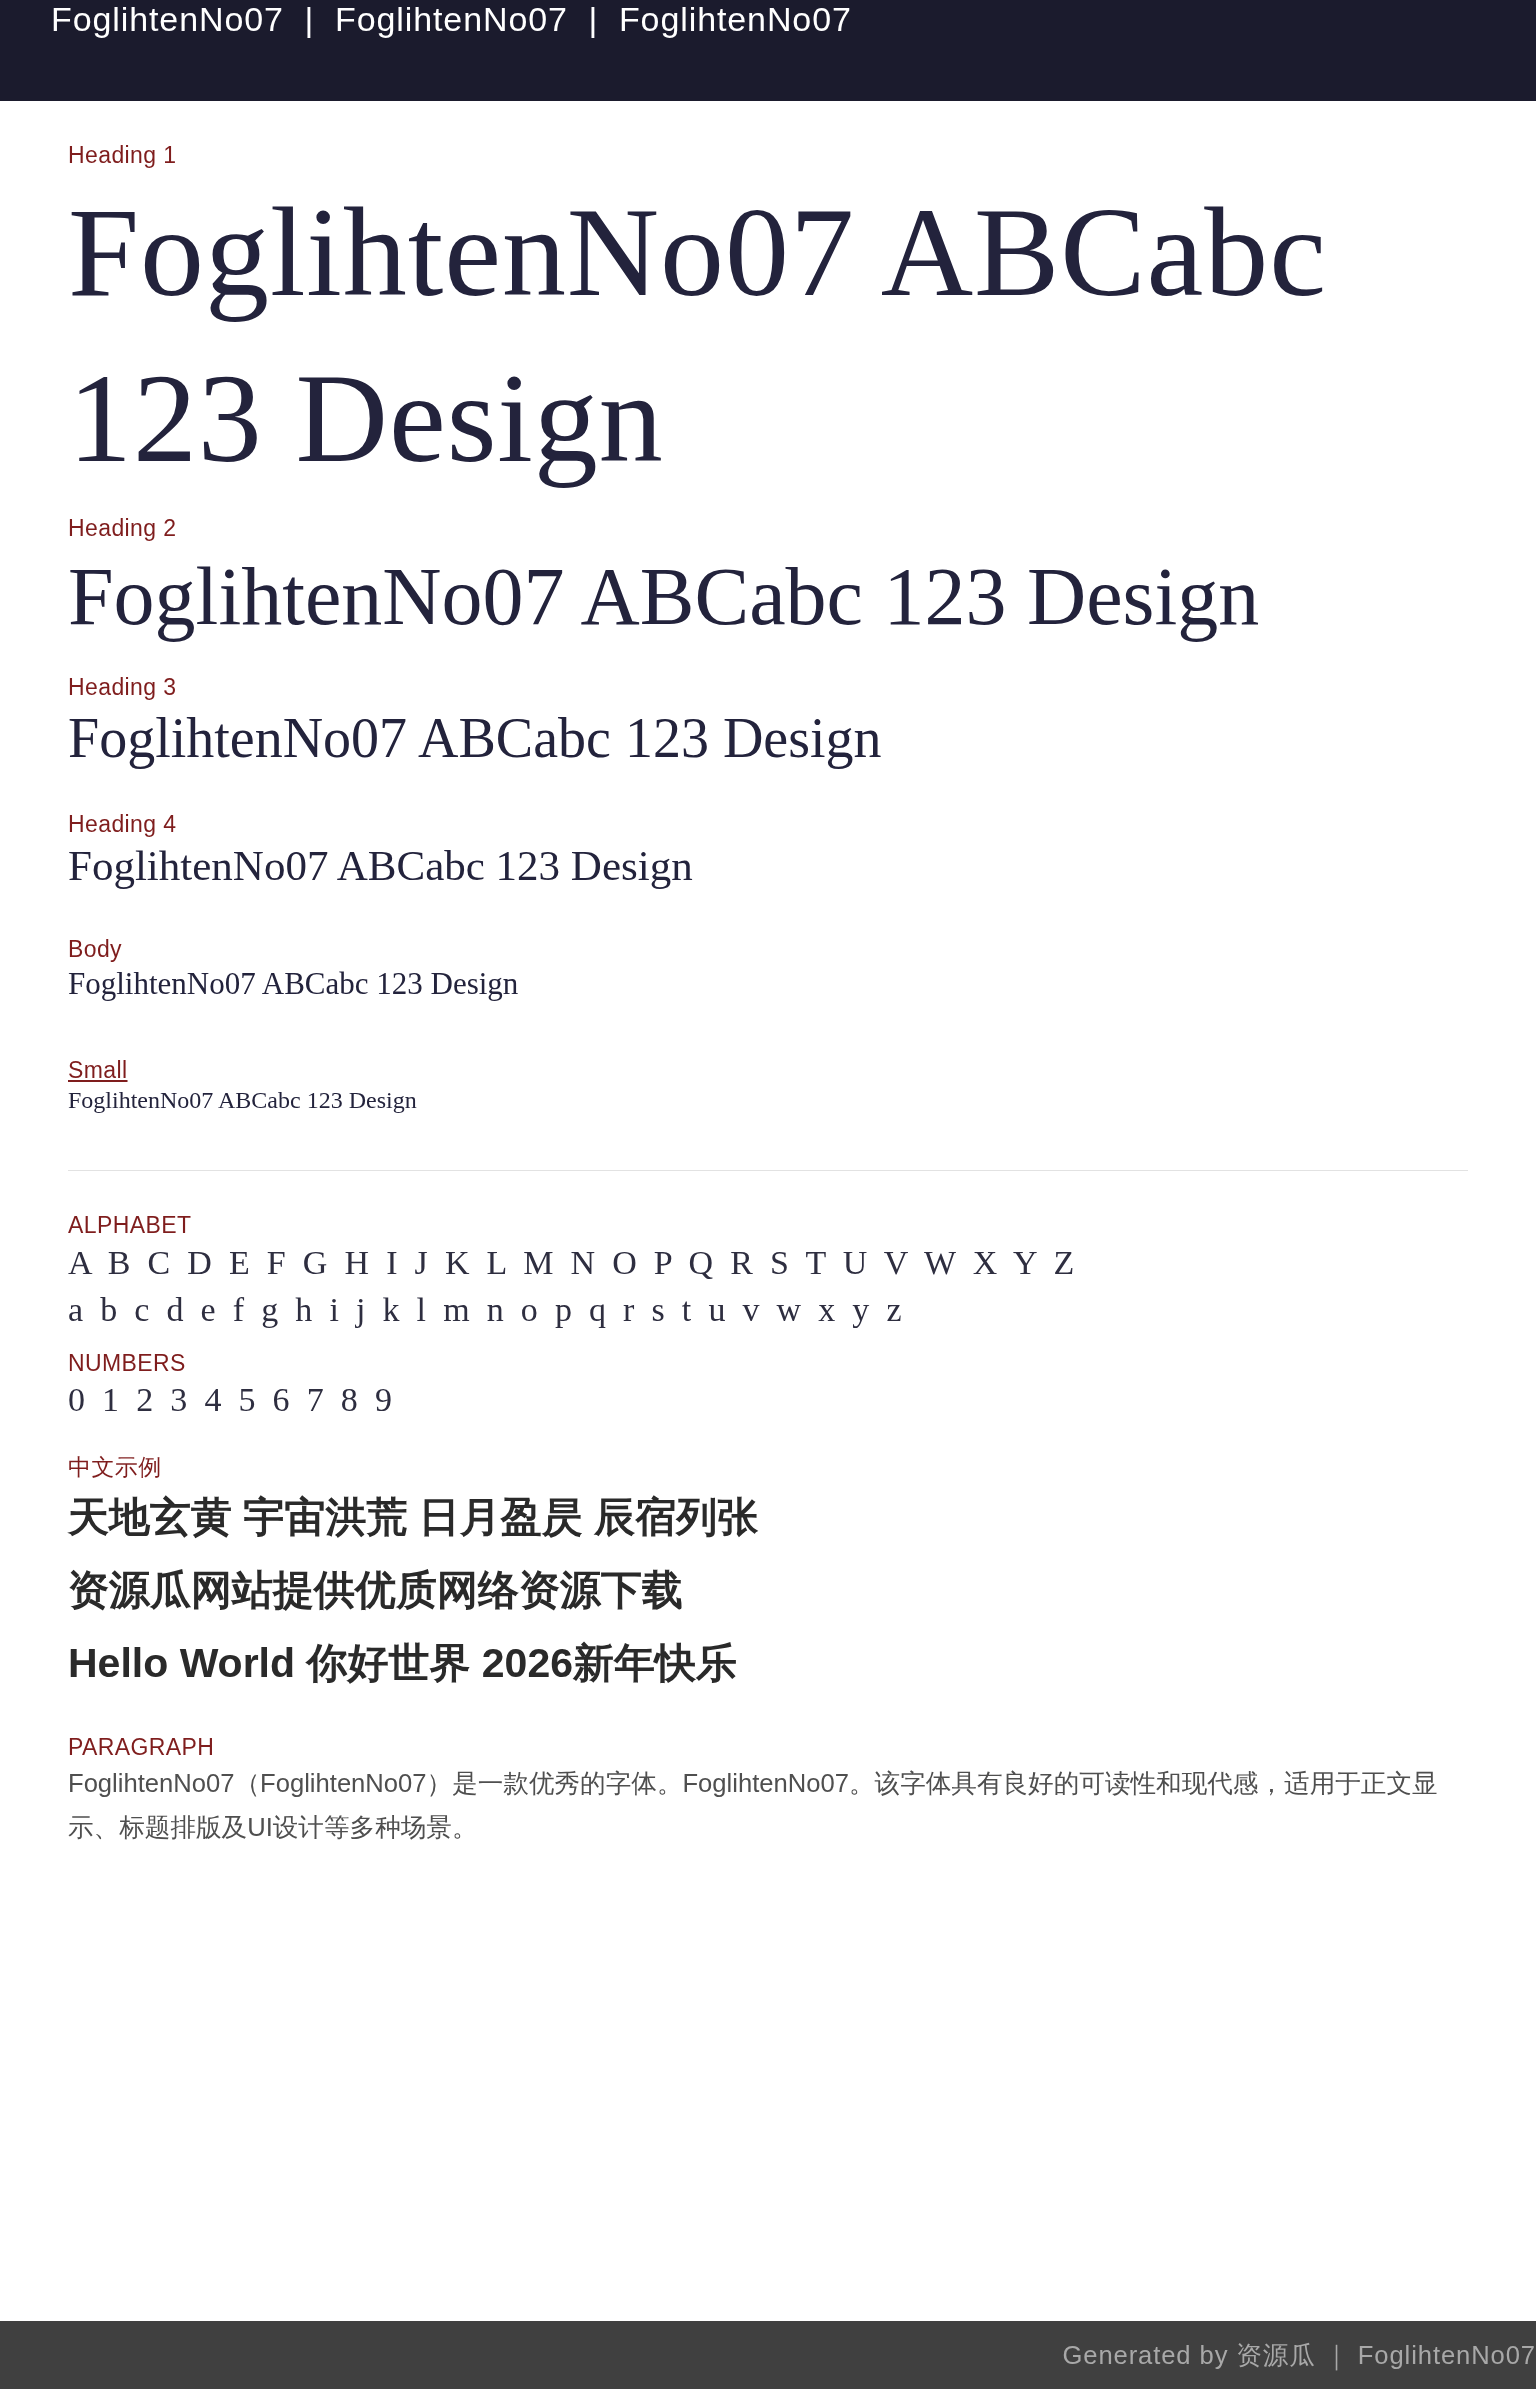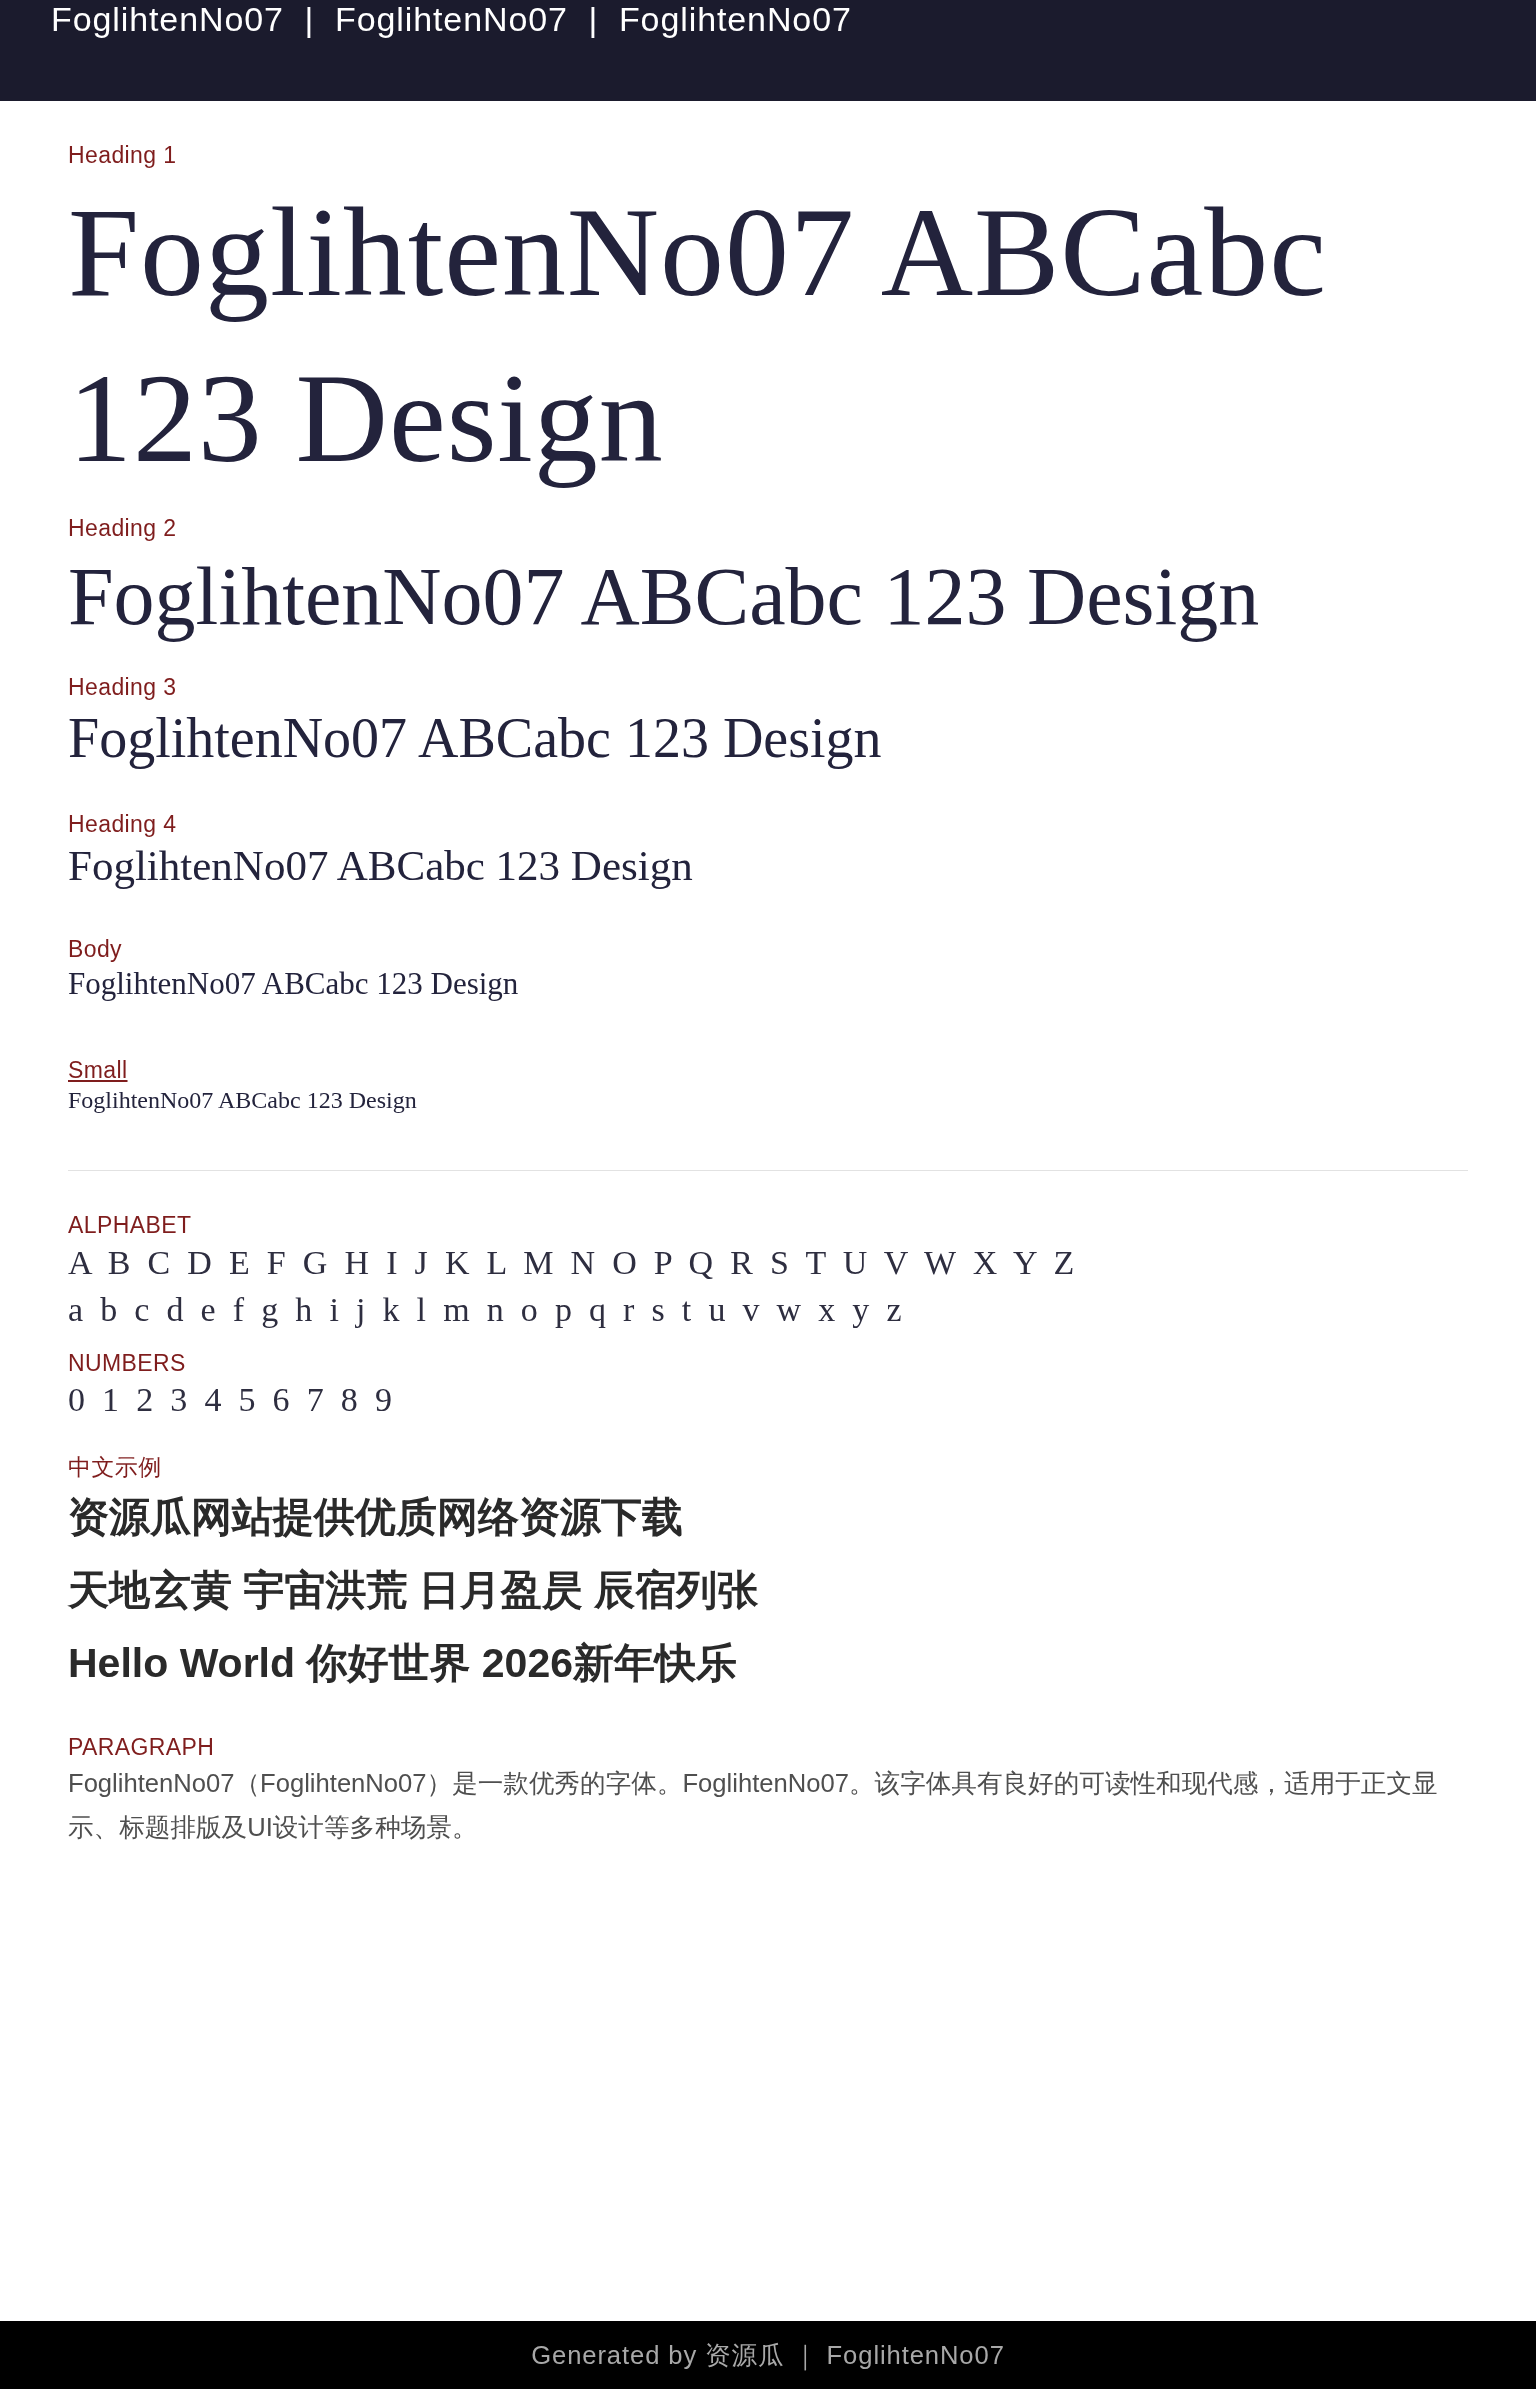--- a/index.html
+++ b/index.html
@@ -75,21 +75,21 @@
 
   .mt-label-para { margin-top:34px; }
   .para-text {
     margin-top:0; font-size:25.6px; line-height:1.75; color:#4f4f4f;
     max-width:1400px;
   }
 
   
   .footer {
     position:absolute; left:0; right:0; bottom:0; height:68px;
-    background:#000000; display:flex; align-items:center; justify-content:center;
+    background:#404040; display:flex; align-items:center; justify-content:flex-end;
   }
   .footer-text { color:#a8a8a8; font-size:25.6px; letter-spacing:0.9px; }
 </style>
 </head>
 <body>
 
 <div class="header">
   <div class="header-title">FoglihtenNo07  |  FoglihtenNo07  |  FoglihtenNo07</div>
 </div>
 
@@ -117,22 +117,22 @@
 
   <div class="sec-label mt-label-alpha">ALPHABET</div>
   <div class="alpha-row mt-upper">A B C D E F G H I J K L M N O P Q R S T U V W X Y Z</div>
   <div class="alpha-row mt-lower">a b c d e f g h i j k l m n o p q r s t u v w x y z</div>
 
   <div class="sec-label mt-label-num">NUMBERS</div>
   <div class="alpha-row mt-num">0 1 2 3 4 5 6 7 8 9</div>
 
   <div class="sec-label mt-label-cjk">中文示例</div>
   <div class="cjk-block">
+    <div class="cjk-line">天地玄黄 宇宙洪荒 日月盈昃 辰宿列张</div>
     <div class="cjk-line">资源瓜网站提供优质网络资源下载</div>
-    <div class="cjk-line">天地玄黄 宇宙洪荒 日月盈昃 辰宿列张</div>
     <div class="cjk-line">Hello World 你好世界 2026新年快乐</div>
   </div>
 
   <div class="sec-label mt-label-para">PARAGRAPH</div>
   <div class="para-text">FoglihtenNo07（FoglihtenNo07）是一款优秀的字体。FoglihtenNo07。该字体具有良好的可读性和现代感，适用于正文显示、标题排版及UI设计等多种场景。</div>
 
 </div>
 
 <div class="footer">
   <div class="footer-text">Generated by 资源瓜 ｜ FoglihtenNo07</div>

